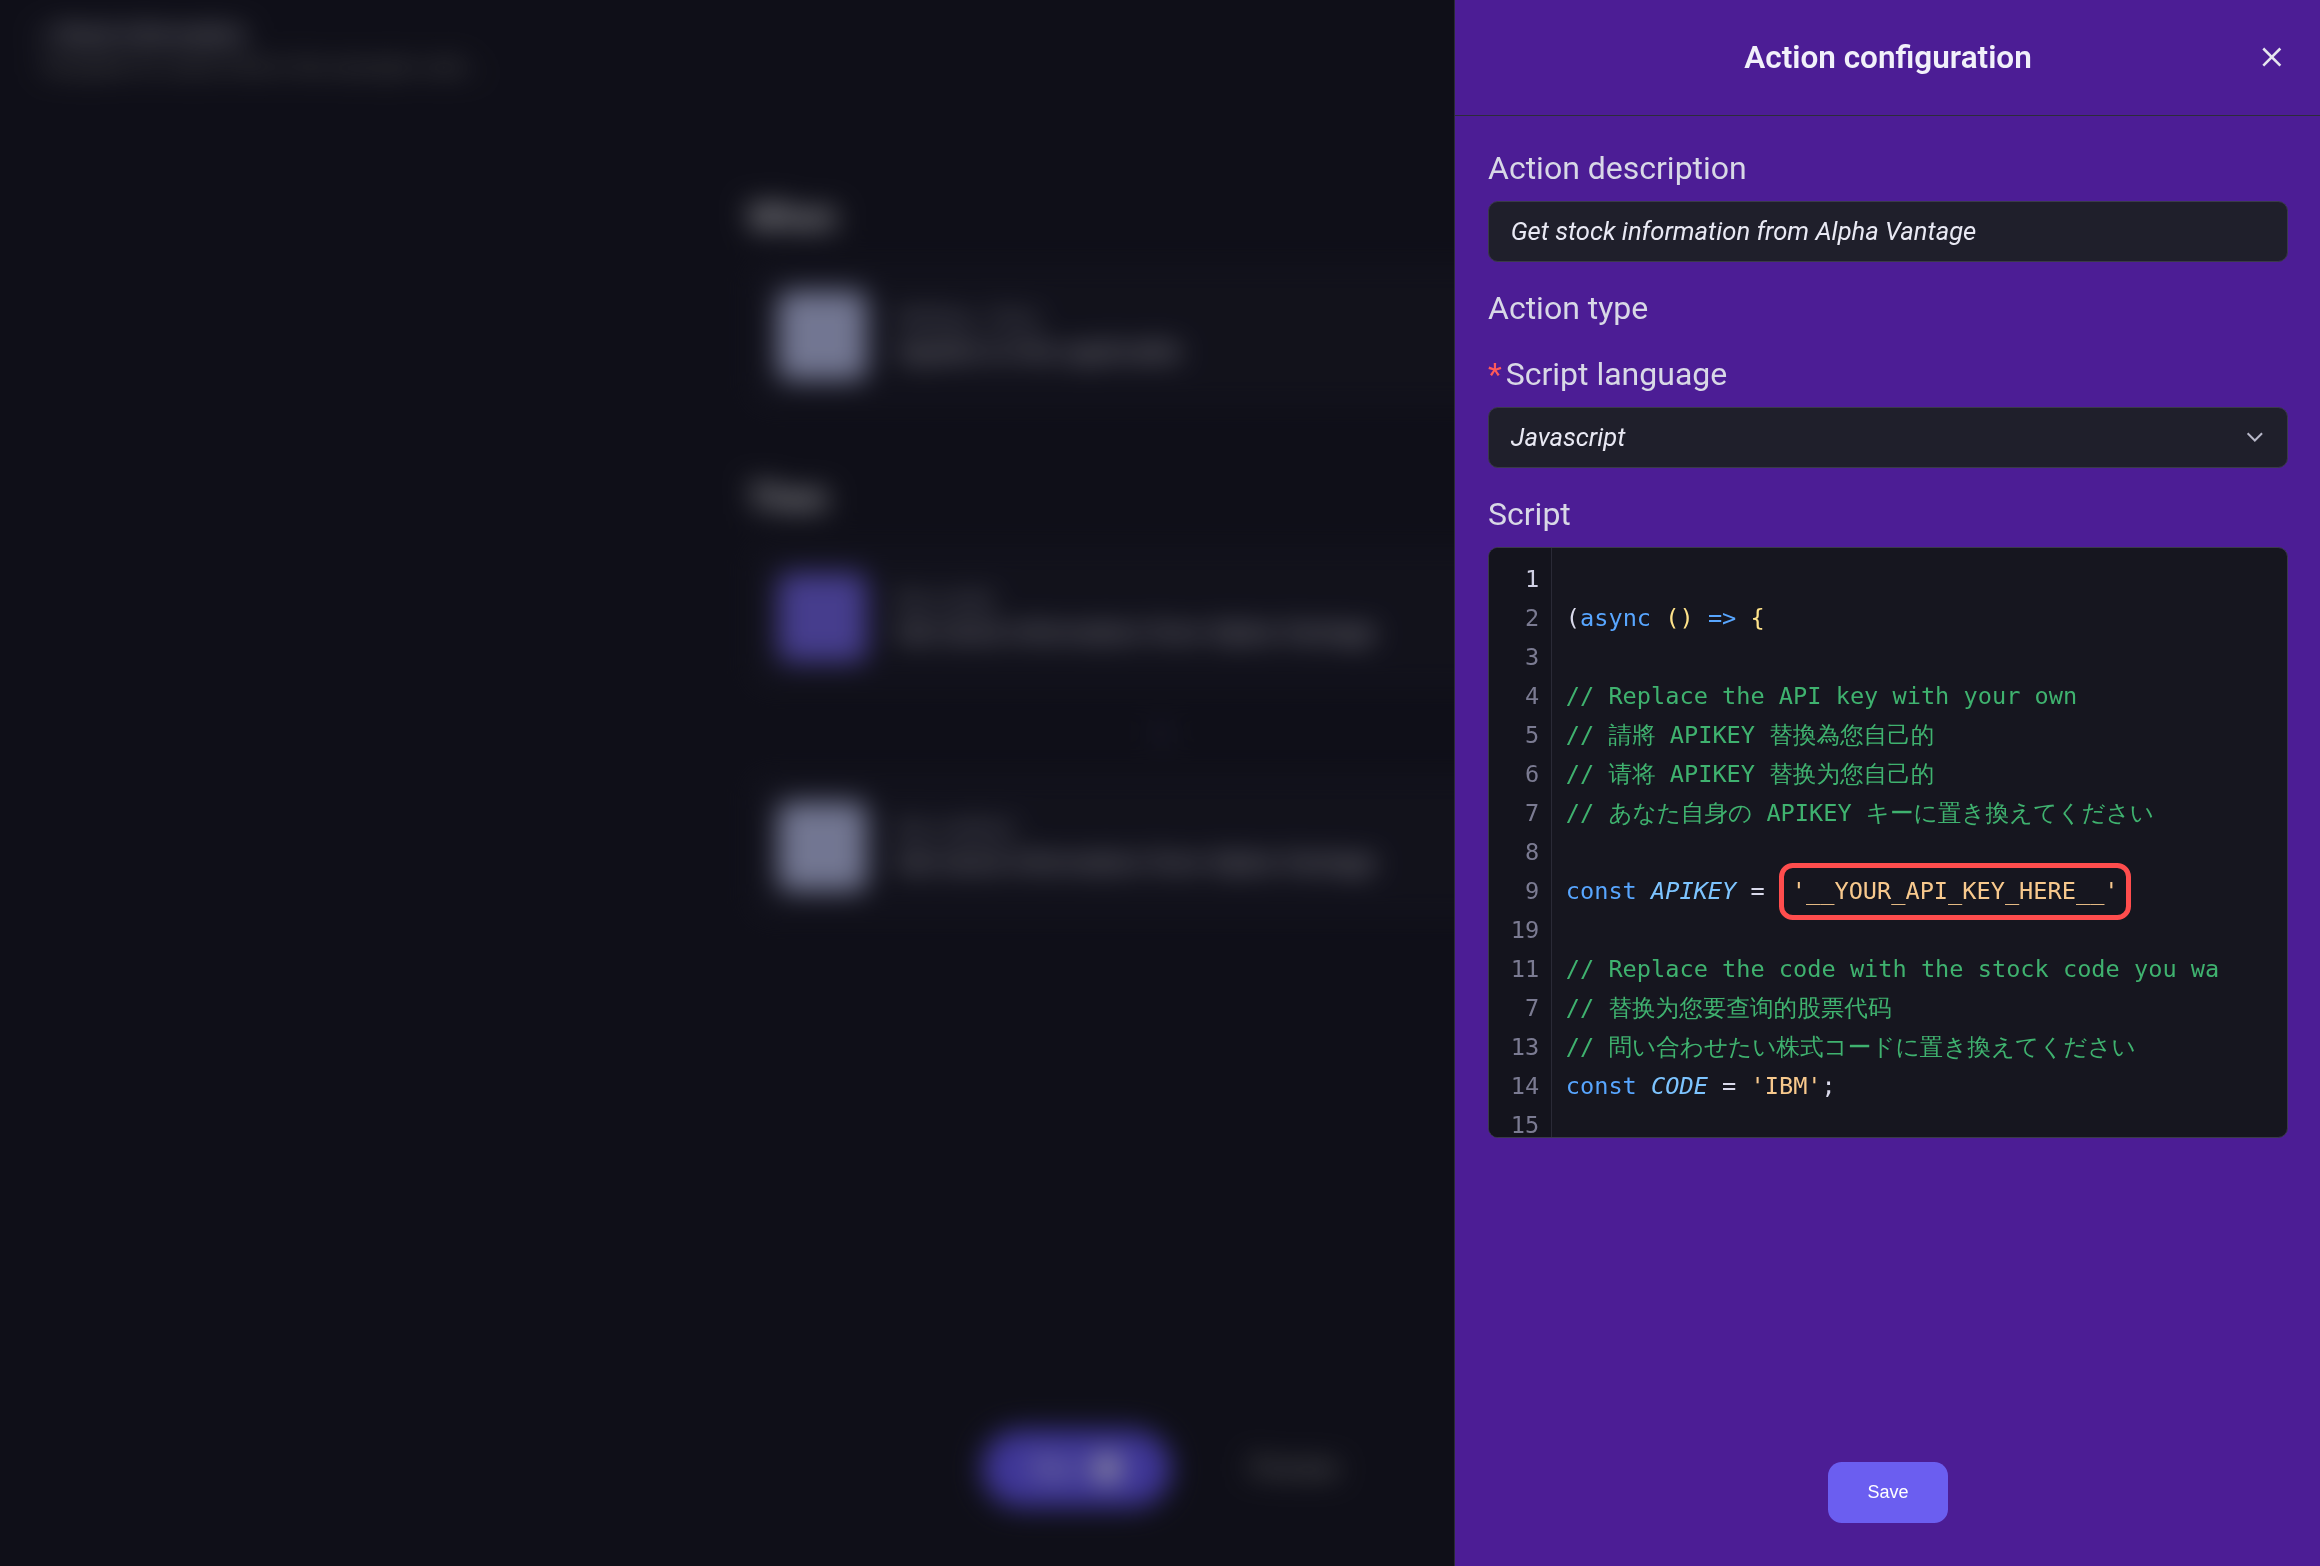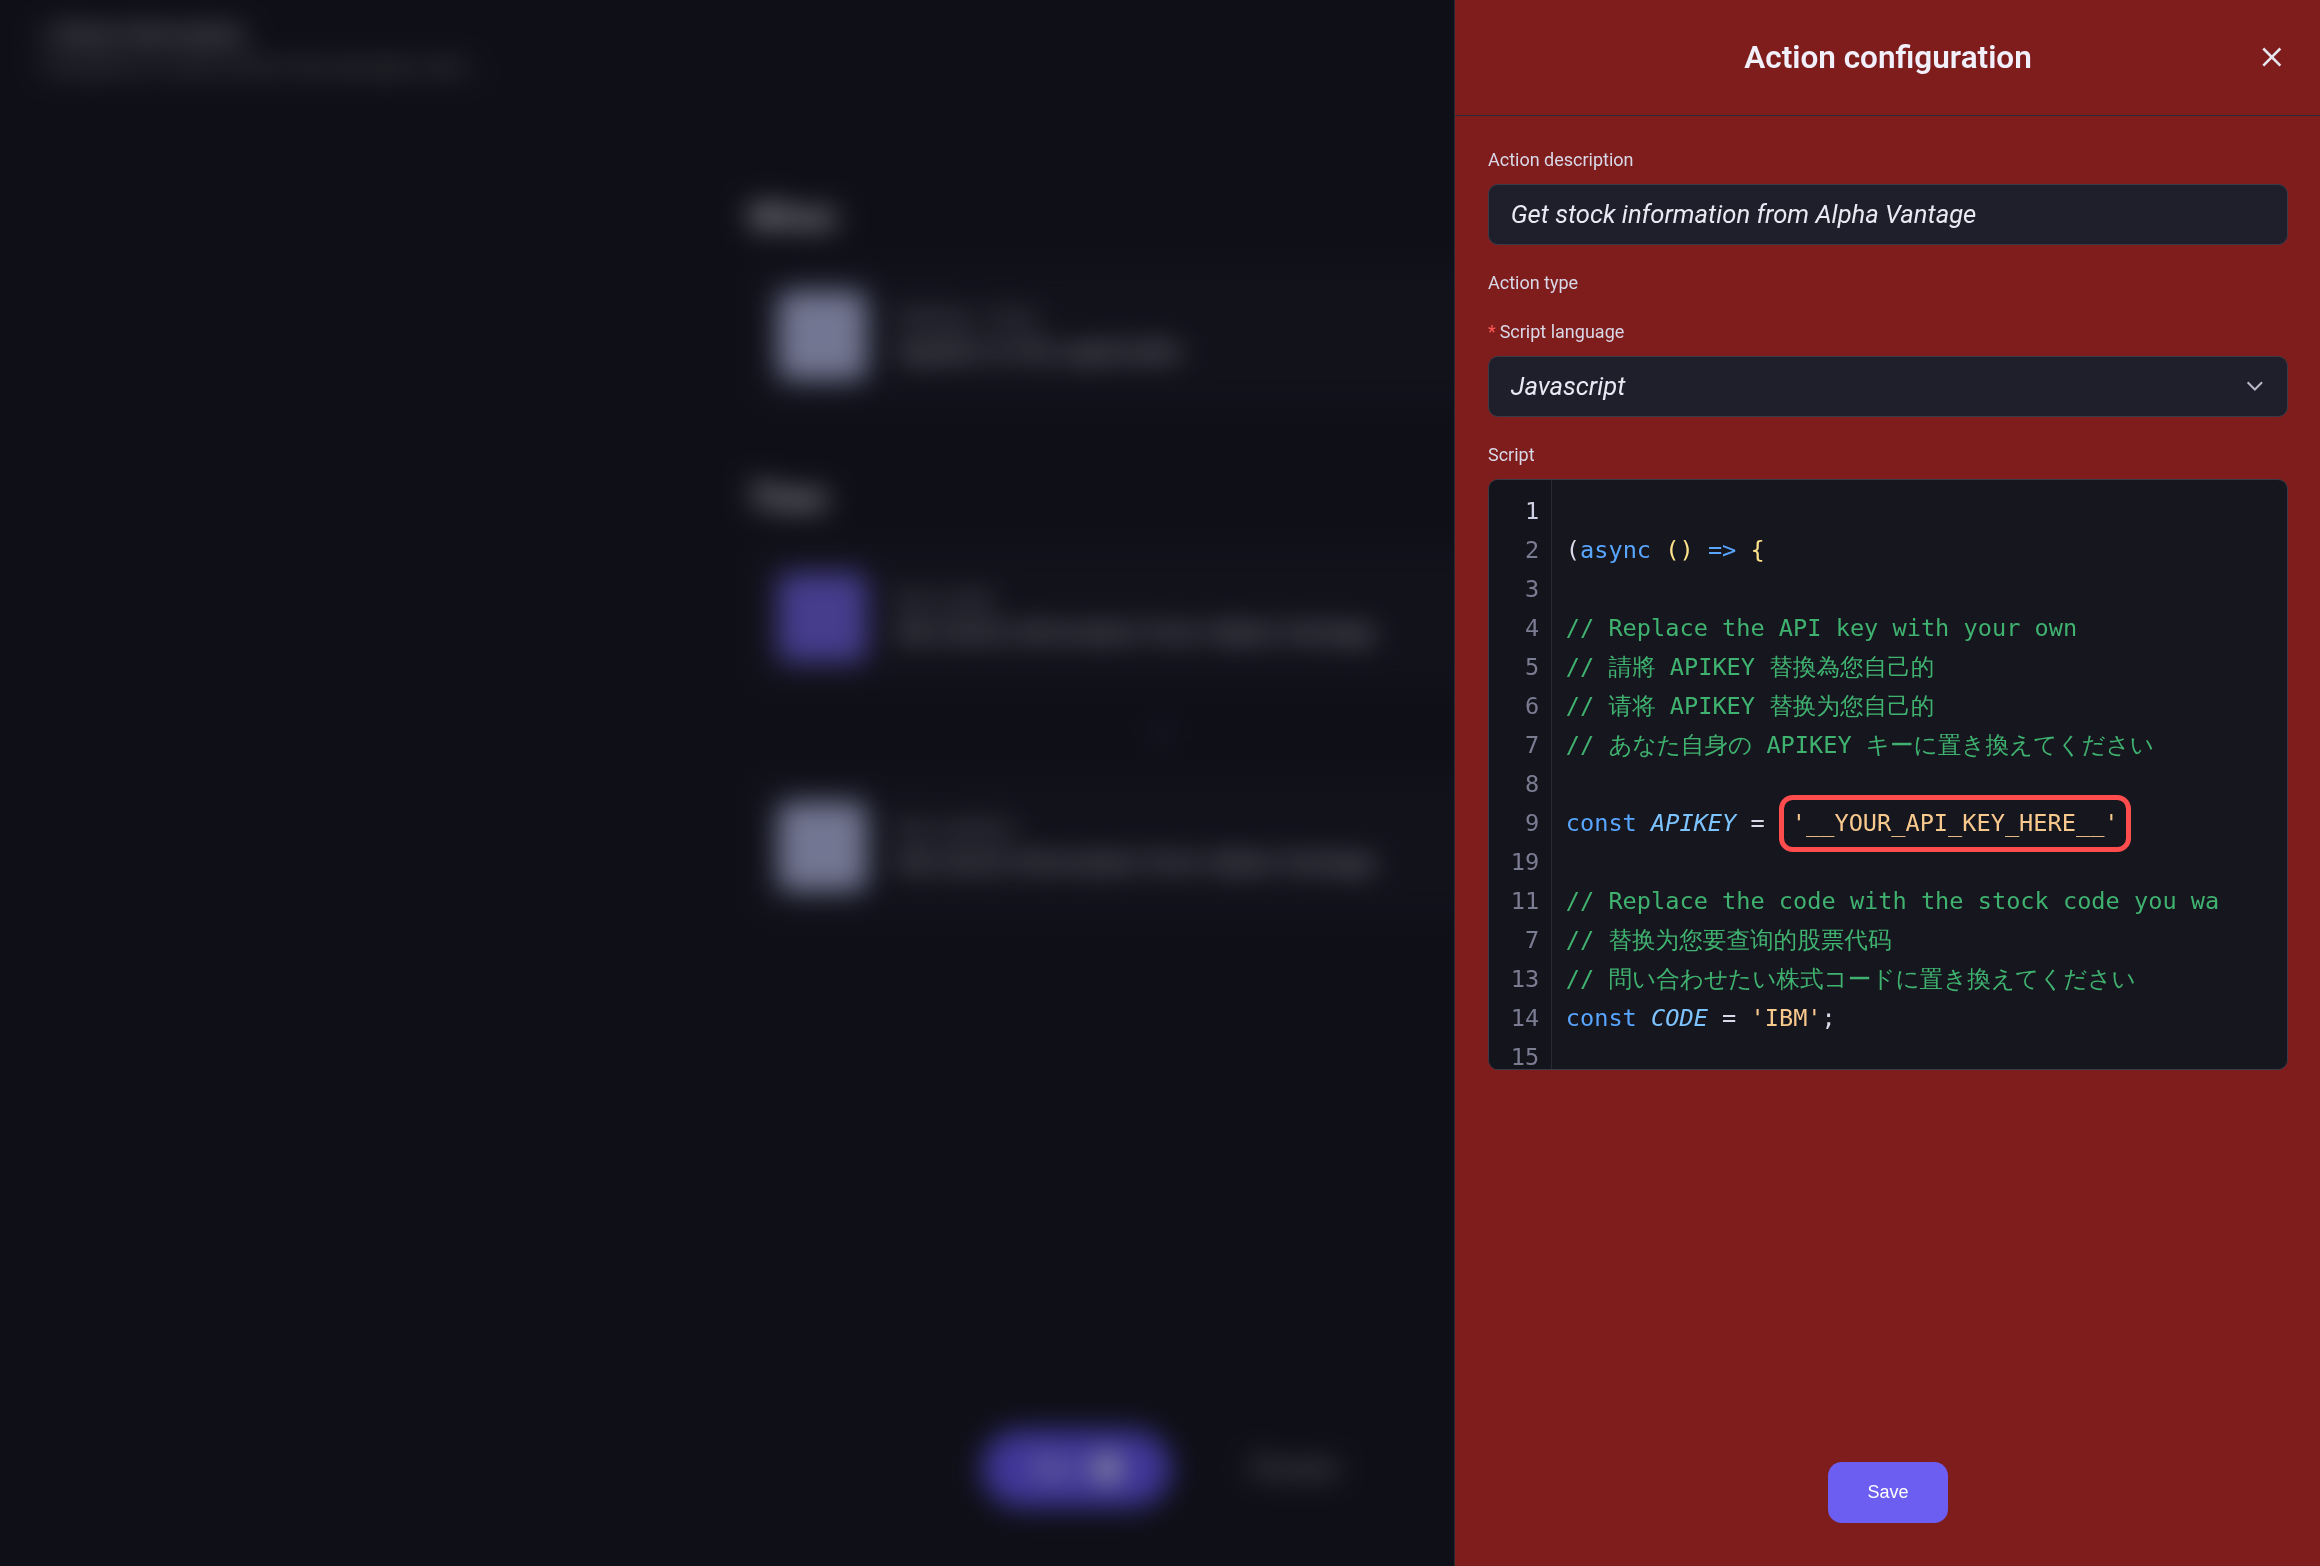--- a/index.html
+++ b/index.html
@@ -44,39 +44,39 @@
     .bg .pill {
       background:#6053e8; color:#fff; border-radius:984px;
       padding:23.6px 51px; font-size:25.6px; display:flex; align-items:center; gap:17.7px;
     }
     .bg .pill .dot { width:25.6px; height:25.6px; border-radius:50%; background:#fff; }
     .bg .ghost { color:#bbb; font-size:25.6px; }
 
     
     .panel {
       position:absolute; top:0; right:0; bottom:0;
-      width:867px; background:#7f1d1d;
+      width:867px; background:#4c1d95;
       display:flex; flex-direction:column;
       border-left:1px solid #2a2a36;
     }
     .panel-header {
       display:flex; align-items:center; justify-content:center;
       height:116px; border-bottom:1px solid #2d2d3a; position:relative;
     }
     .panel-title { font-size:31.5px; font-weight:600; color:#f1f0fa; }
     .close-btn {
       position:absolute; right:33px; top:50%; transform:translateY(-50%);
       width:31.5px; height:31.5px; display:flex; align-items:center; justify-content:center;
       cursor:pointer; color:#e6e6ef;
     }
     .close-btn svg { width:25.6px; height:25.6px; stroke:#e6e6ef; stroke-width:2.4; }
 
     .panel-body { padding:33px 33px 0 33px; flex:1; overflow:auto; }
     .field { margin-bottom:27.6px; }
-    .field-label { font-size:18px; color:#d8d8e6; margin-bottom:13.8px; display:flex; align-items:center; gap:3.9px; }
+    .field-label { font-size:32px; color:#d8d8e6; margin-bottom:13.8px; display:flex; align-items:center; gap:3.9px; }
     .req { color:#ff5a5a; }
     .text-input, .select {
       width:100%; height:61px; background:#1f1f2b;
       border:1px solid #3a3a48; border-radius:9.9px;
       padding:0 21.7px; color:#e9e9f4; font-size:25.6px;
       display:flex; align-items:center; justify-content:space-between;font-style:italic;
     }
     .select { cursor:pointer; }
     .chev { display:flex; flex-direction:column; gap:2px; align-items:center; color:#b8b8c9; }
     .chev svg { width:17.7px; height:9.9px; stroke:#b8b8c9; stroke-width:2.2; fill:none; }

